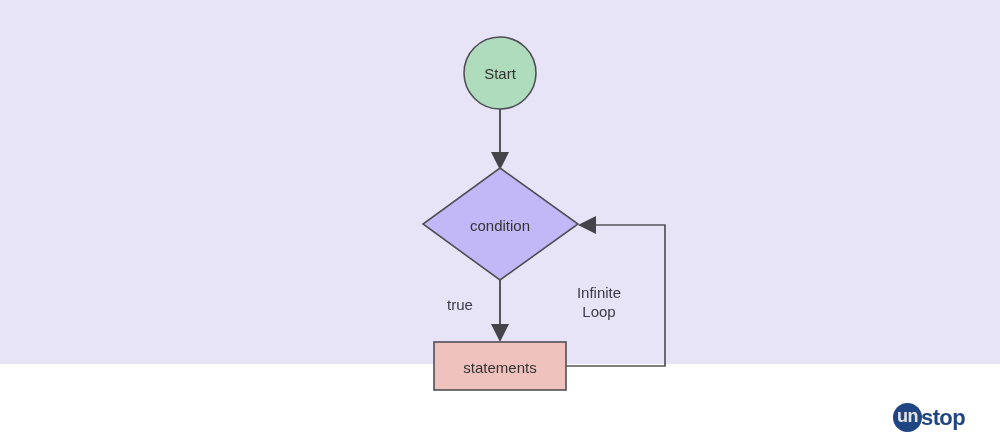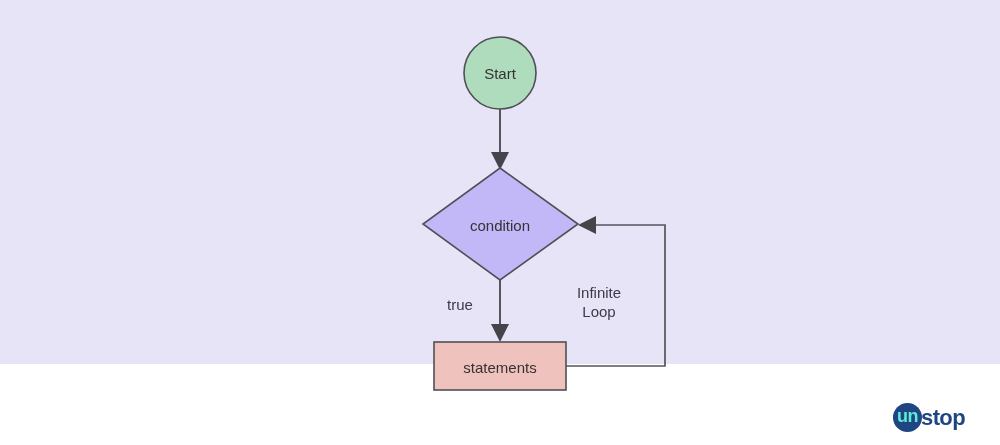--- a/index.html
+++ b/index.html
@@ -59,21 +59,21 @@
     top: 402px;
     display: flex;
     align-items: center;
     height: 30px;
   }
   #unstop-logo .logo-mark {
     width: 29px;
     height: 29px;
     border-radius: 50%;
     background: #1f4583;
-    color: #5eead4;
+    color: #e5e5e5;
     font-size: 18px;
     font-weight: bold;
     letter-spacing: -0.5px;
     display: flex;
     align-items: center;
     justify-content: center;
     font-family: "Liberation Sans", sans-serif;
     box-sizing: border-box;
     padding-bottom: 1px;
   }

